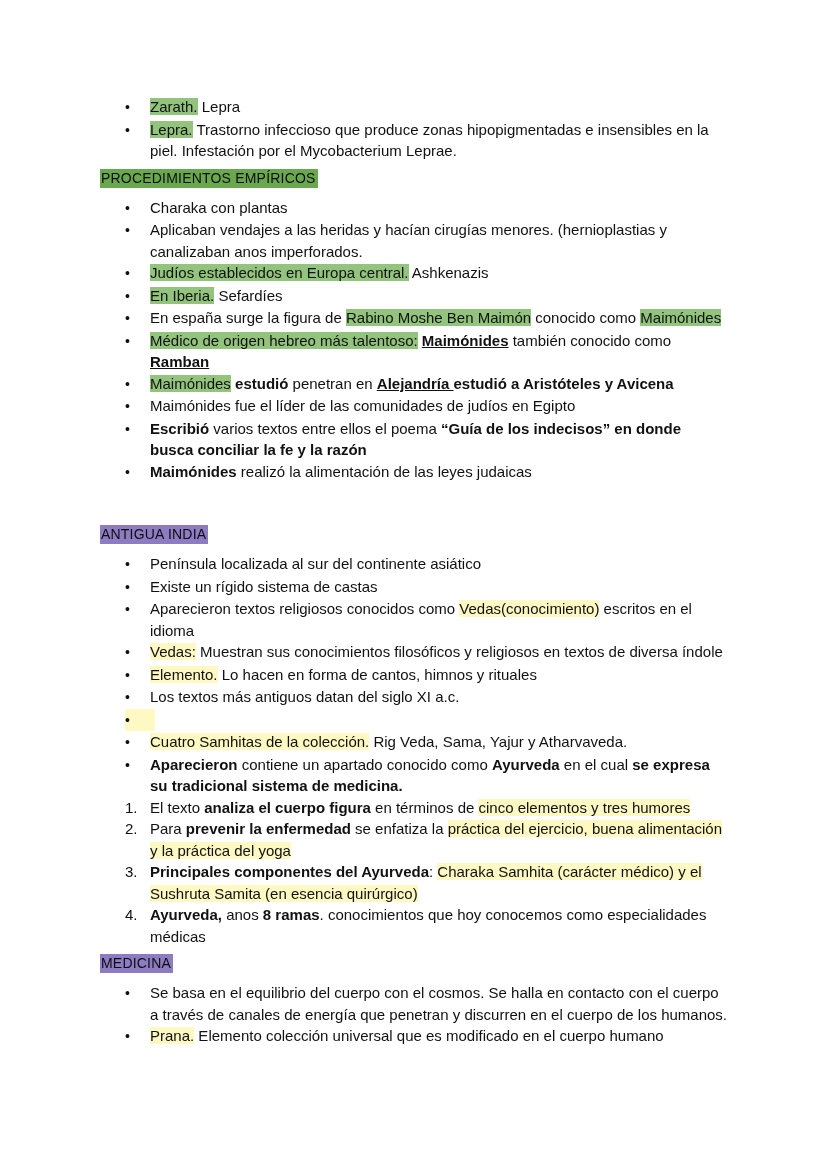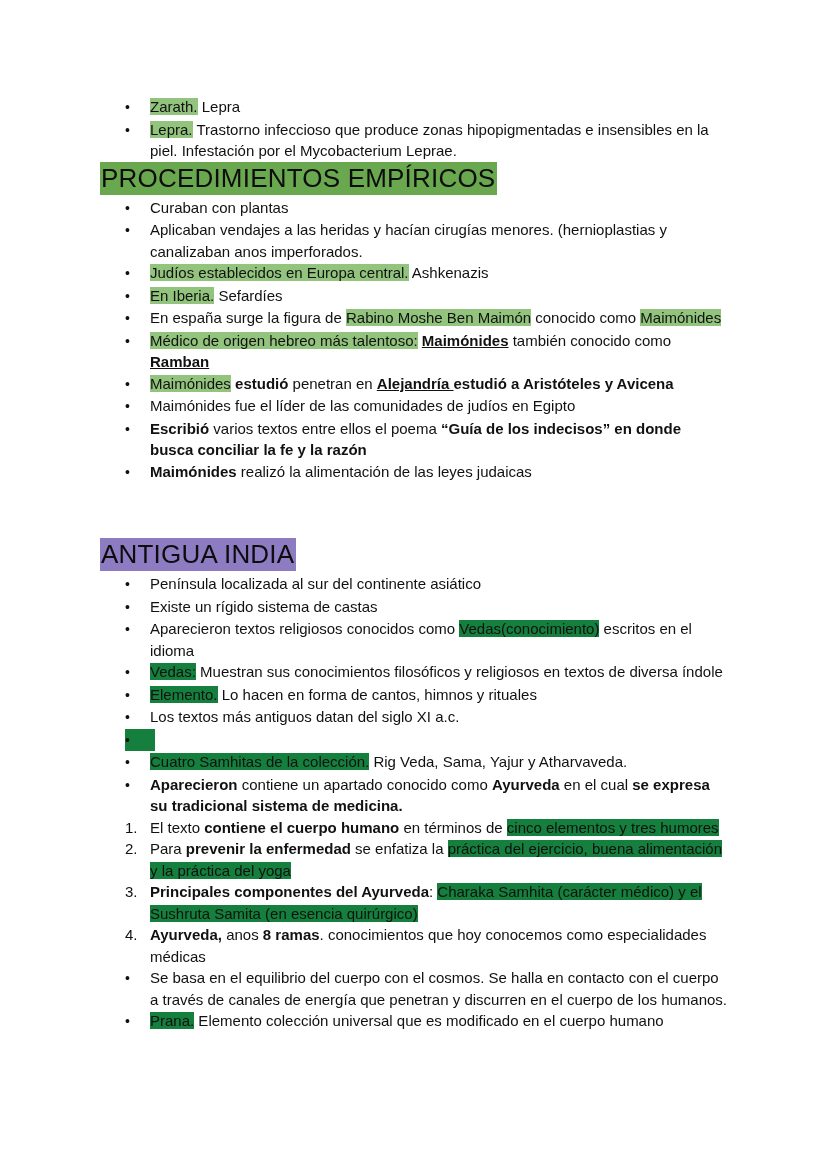--- a/index.html
+++ b/index.html
@@ -14,33 +14,33 @@
     height: 1171px;
     background: #ffffff;
     overflow: hidden;
   }
   .doc {
     padding: 96px 100px 0 100px;
     font-size: 15px;
     line-height: 21.5px;
   }
   .heading {
-    font-size: 26px;
+    font-size: 14px;
     line-height: 27px;
     font-weight: 500;
     letter-spacing: 0.2px;
     color: #0d0d0d;
     margin: 3px 0 5px 0;
   }
-  .heading.spaced { margin-top: 58px; }
+  .heading.spaced { margin-top: 38px; }
   .heading .hl { padding: 1px 2px 2px 1px; }
   .hl-green-strong  { background: #6aa84f; }
   .hl-green         { background: #93c47d; text-align: right; }
   .hl-purple-strong { background: #8e7cc3; }
-  .hl-purple        { background: #15803d; }
+  .hl-purple        { background: #fef9c3; }
   .row {
     display: flex;
     margin-left: 25px;
   }
   .row .marker {
     flex: 0 0 25px;
     width: 25px;
   }
   .row .bullet-glyph { font-size: 14px; }
   .row .content { flex: 1 1 auto; }
@@ -60,21 +60,21 @@
         <span class="marker"><span class="bullet-glyph">•</span></span>
         <div class="content"><span class="hl-green">Zarath.</span><span> Lepra</span></div>
       </div>
       <div class="row">
         <span class="marker"><span class="bullet-glyph">•</span></span>
         <div class="content"><span class="hl-green">Lepra.</span><span> Trastorno infeccioso que produce zonas hipopigmentadas e insensibles en la piel. Infestación por el Mycobacterium Leprae.</span></div>
       </div>
       <div class="heading"><span class="hl hl-green-strong">PROCEDIMIENTOS EMPÍRICOS</span></div>
       <div class="row">
         <span class="marker"><span class="bullet-glyph">•</span></span>
-        <div class="content"><span>Curaban con plantas</span></div>
+        <div class="content"><span>Charaka con plantas</span></div>
       </div>
       <div class="row">
         <span class="marker"><span class="bullet-glyph">•</span></span>
         <div class="content"><span>Aplicaban vendajes a las heridas y hacían cirugías menores. (hernioplastias y canalizaban anos imperforados.</span></div>
       </div>
       <div class="row">
         <span class="marker"><span class="bullet-glyph">•</span></span>
         <div class="content"><span class="hl-green">Judíos establecidos en Europa central.</span><span> Ashkenazis</span></div>
       </div>
       <div class="row">
@@ -136,34 +136,35 @@
       <div class="row">
         <span class="marker"><span class="bullet-glyph">•</span></span>
         <div class="content"><span class="hl-purple">Cuatro Samhitas de la colección.</span><span> Rig Veda, Sama, Yajur y Atharvaveda.</span></div>
       </div>
       <div class="row">
         <span class="marker"><span class="bullet-glyph">•</span></span>
         <div class="content"><span class="seg-b">Aparecieron</span><span> contiene un apartado conocido como </span><span class="seg-b">Ayurveda</span><span> en el cual </span><span class="seg-b">se expresa su tradicional sistema de medicina.</span></div>
       </div>
       <div class="row">
         <span class="marker">1.</span>
-        <div class="content"><span>El texto </span><span class="seg-b">contiene el cuerpo humano</span><span> en términos de </span><span class="hl-purple">cinco elementos y tres humores</span></div>
+        <div class="content"><span>El texto </span><span class="seg-b">analiza el cuerpo figura</span><span> en términos de </span><span class="hl-purple">cinco elementos y tres humores</span></div>
       </div>
       <div class="row">
         <span class="marker">2.</span>
         <div class="content"><span>Para </span><span class="seg-b">prevenir la enfermedad</span><span> se enfatiza la </span><span class="hl-purple">práctica del ejercicio, buena alimentación y la práctica del yoga</span></div>
       </div>
       <div class="row">
         <span class="marker">3.</span>
         <div class="content"><span class="seg-b">Principales componentes del Ayurveda</span><span>: </span><span class="hl-purple">Charaka Samhita (carácter médico) y el Sushruta Samita (en esencia quirúrgico)</span></div>
       </div>
       <div class="row">
         <span class="marker">4.</span>
         <div class="content"><span class="seg-b">Ayurveda,</span><span> anos </span><span class="seg-b">8 ramas</span><span>. conocimientos que hoy conocemos como especialidades médicas</span></div>
       </div>
+      <div class="heading"><span class="hl hl-purple-strong">MEDICINA</span></div>
       <div class="row">
         <span class="marker"><span class="bullet-glyph">•</span></span>
         <div class="content"><span>Se basa en el equilibrio del cuerpo con el cosmos. Se halla en contacto con el cuerpo a través de canales de energía que penetran y discurren en el cuerpo de los humanos.</span></div>
       </div>
       <div class="row">
         <span class="marker"><span class="bullet-glyph">•</span></span>
         <div class="content"><span class="hl-purple">Prana.</span><span> Elemento colección universal que es modificado en el cuerpo humano</span></div>
       </div>
     </div>
 </div>

